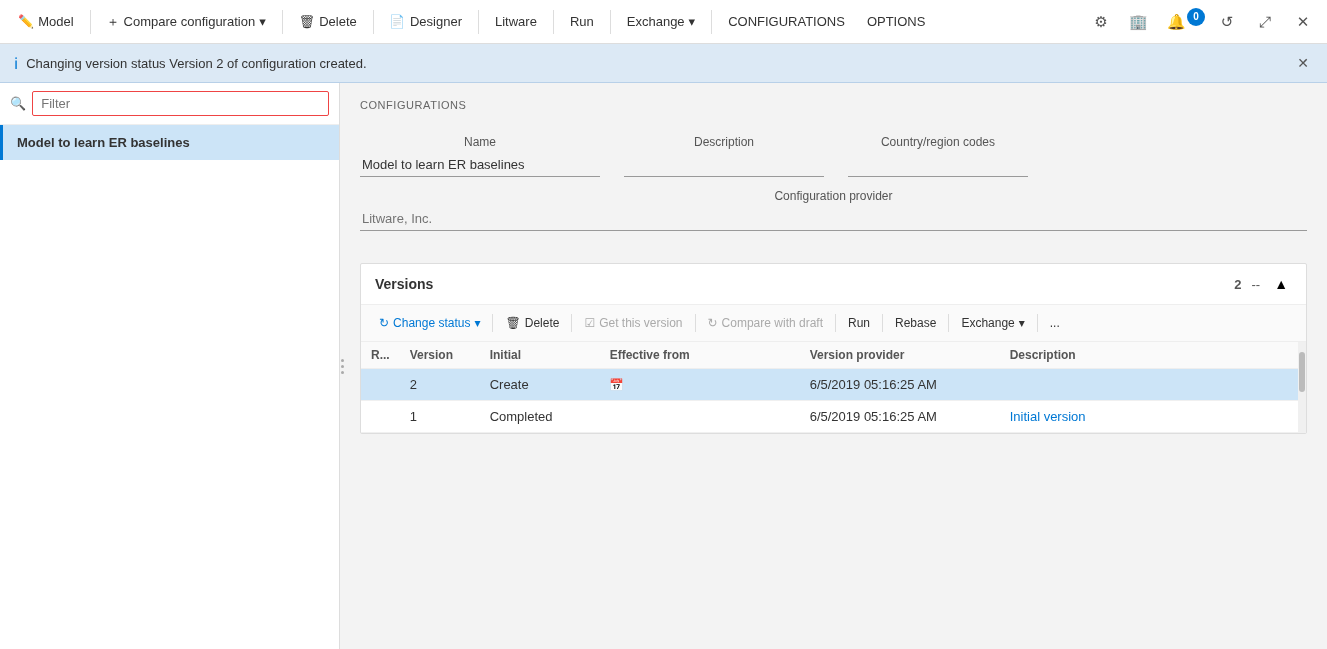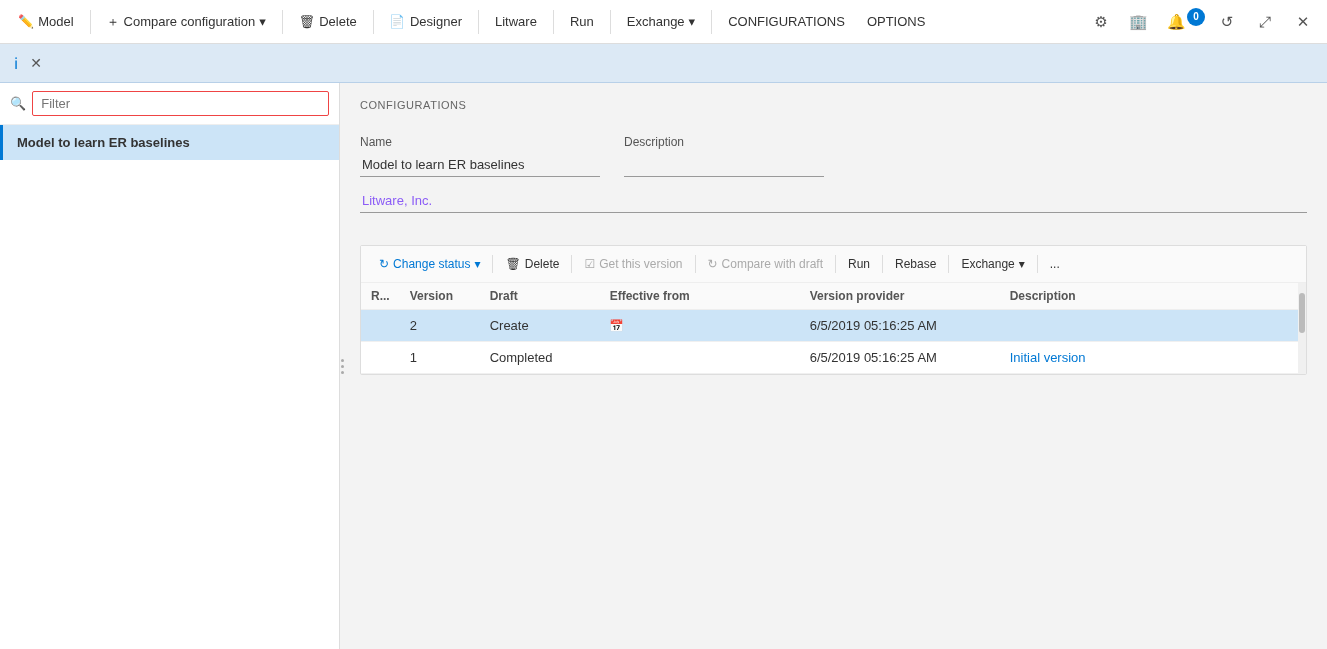--- a/index.html
+++ b/index.html
@@ -78,27 +78,27 @@
 
     
     .config-form {
       background: #f3f3f3; padding: 0 0 16px 0;
     }
     .form-row { display: flex; gap: 24px; margin-bottom: 12px; }
     .form-field { display: flex; flex-direction: column; gap: 4px; }
     .form-field.name-field { min-width: 240px; }
     .form-field.desc-field { min-width: 200px; }
     .form-field.country-field { min-width: 180px; }
-    .form-field label { font-size: 12px; color: #555; }
+    .form-field label { font-size: 12px; color: #555; text-align: center; }
     .form-field .field-value {
       border-bottom: 1px solid #999; padding: 4px 2px;
       font-size: 13px; min-height: 24px; background: transparent;
       min-width: 160px;
     }
-    .form-field .field-value.blue-link { color: #8b5cf6; cursor: pointer; }
+    .form-field .field-value.blue-link { color: #737373; cursor: pointer; }
 
     
     .provider-row { margin-top: 8px; }
 
     
     .versions-panel {
       background: #fff; border: 1px solid #ddd; border-radius: 2px;
     }
     .versions-header {
       display: flex; align-items: center; justify-content: space-between;
@@ -219,20 +219,24 @@
       <span class="nav-badge">0</span>
     </div>
     <button class="toolbar-icon-btn">↺</button>
     <button class="toolbar-icon-btn">⤢</button>
     <button class="toolbar-icon-btn">✕</button>
   </div>
 </div>
 
 <div class="notif-bar">
   <span class="notif-icon">ℹ</span>
+  <span class="notif-text">
+    <span>Changing version status</span>
+    <span>  Version 2 of configuration created.</span>
+  </span>
   <button class="notif-close">✕</button>
 </div>
 
 <div class="main-layout" style="position:relative;">
 
   <div class="sidebar">
     <div class="sidebar-search">
       <span style="color:#666;">🔍</span>
       <input type="text" placeholder="Filter" style="">
     </div>
@@ -256,29 +260,42 @@
     <div class="config-form">
       <div class="form-row">
         <div class="form-field name-field">
           <label>Name</label>
           <div class="field-value">Model to learn ER baselines</div>
         </div>
         <div class="form-field desc-field">
           <label>Description</label>
           <div class="field-value" style="min-width:200px;"></div>
         </div>
+        <div class="form-field country-field">
+          <label>Country/region codes</label>
+          <div class="field-value" style="min-width:160px;"></div>
+        </div>
       </div>
       <div class="provider-row">
         <div class="form-field">
+          <label>Configuration provider</label>
           <div class="field-value blue-link">Litware, Inc.</div>
         </div>
       </div>
     </div>
 
     <div class="versions-panel">
+      <div class="versions-header">
+        <span class="versions-title">Versions</span>
+        <div class="versions-header-right">
+          <span class="versions-count">2</span>
+          <span>--</span>
+          <button class="versions-expand-btn">▲</button>
+        </div>
+      </div>
 
       <div class="versions-toolbar">
         <button class="vtb-btn blue">
           <span>↻</span>
           <span>Change status</span>
           <span>▾</span>
         </button>
         <div class="vtb-sep"></div>
         <button class="vtb-btn">
           <span>🗑</span>
@@ -312,21 +329,21 @@
           <span>...</span>
         </button>
       </div>
 
       <div class="versions-scroll">
         <table class="versions-table">
           <thead>
             <tr>
               <th class="col-r">R...</th>
               <th class="col-ver">Version</th>
-              <th class="col-status">Draft</th>
+              <th class="col-status">Initial</th>
               <th class="col-eff">Effective from</th>
               <th class="col-created">Version provider</th>
               <th class="col-desc">Description</th>
             </tr>
           </thead>
           <tbody id="versions-tbody">
           <tr class="selected">
                 <td></td>
                 <td>2</td>
                 <td>Create</td>

